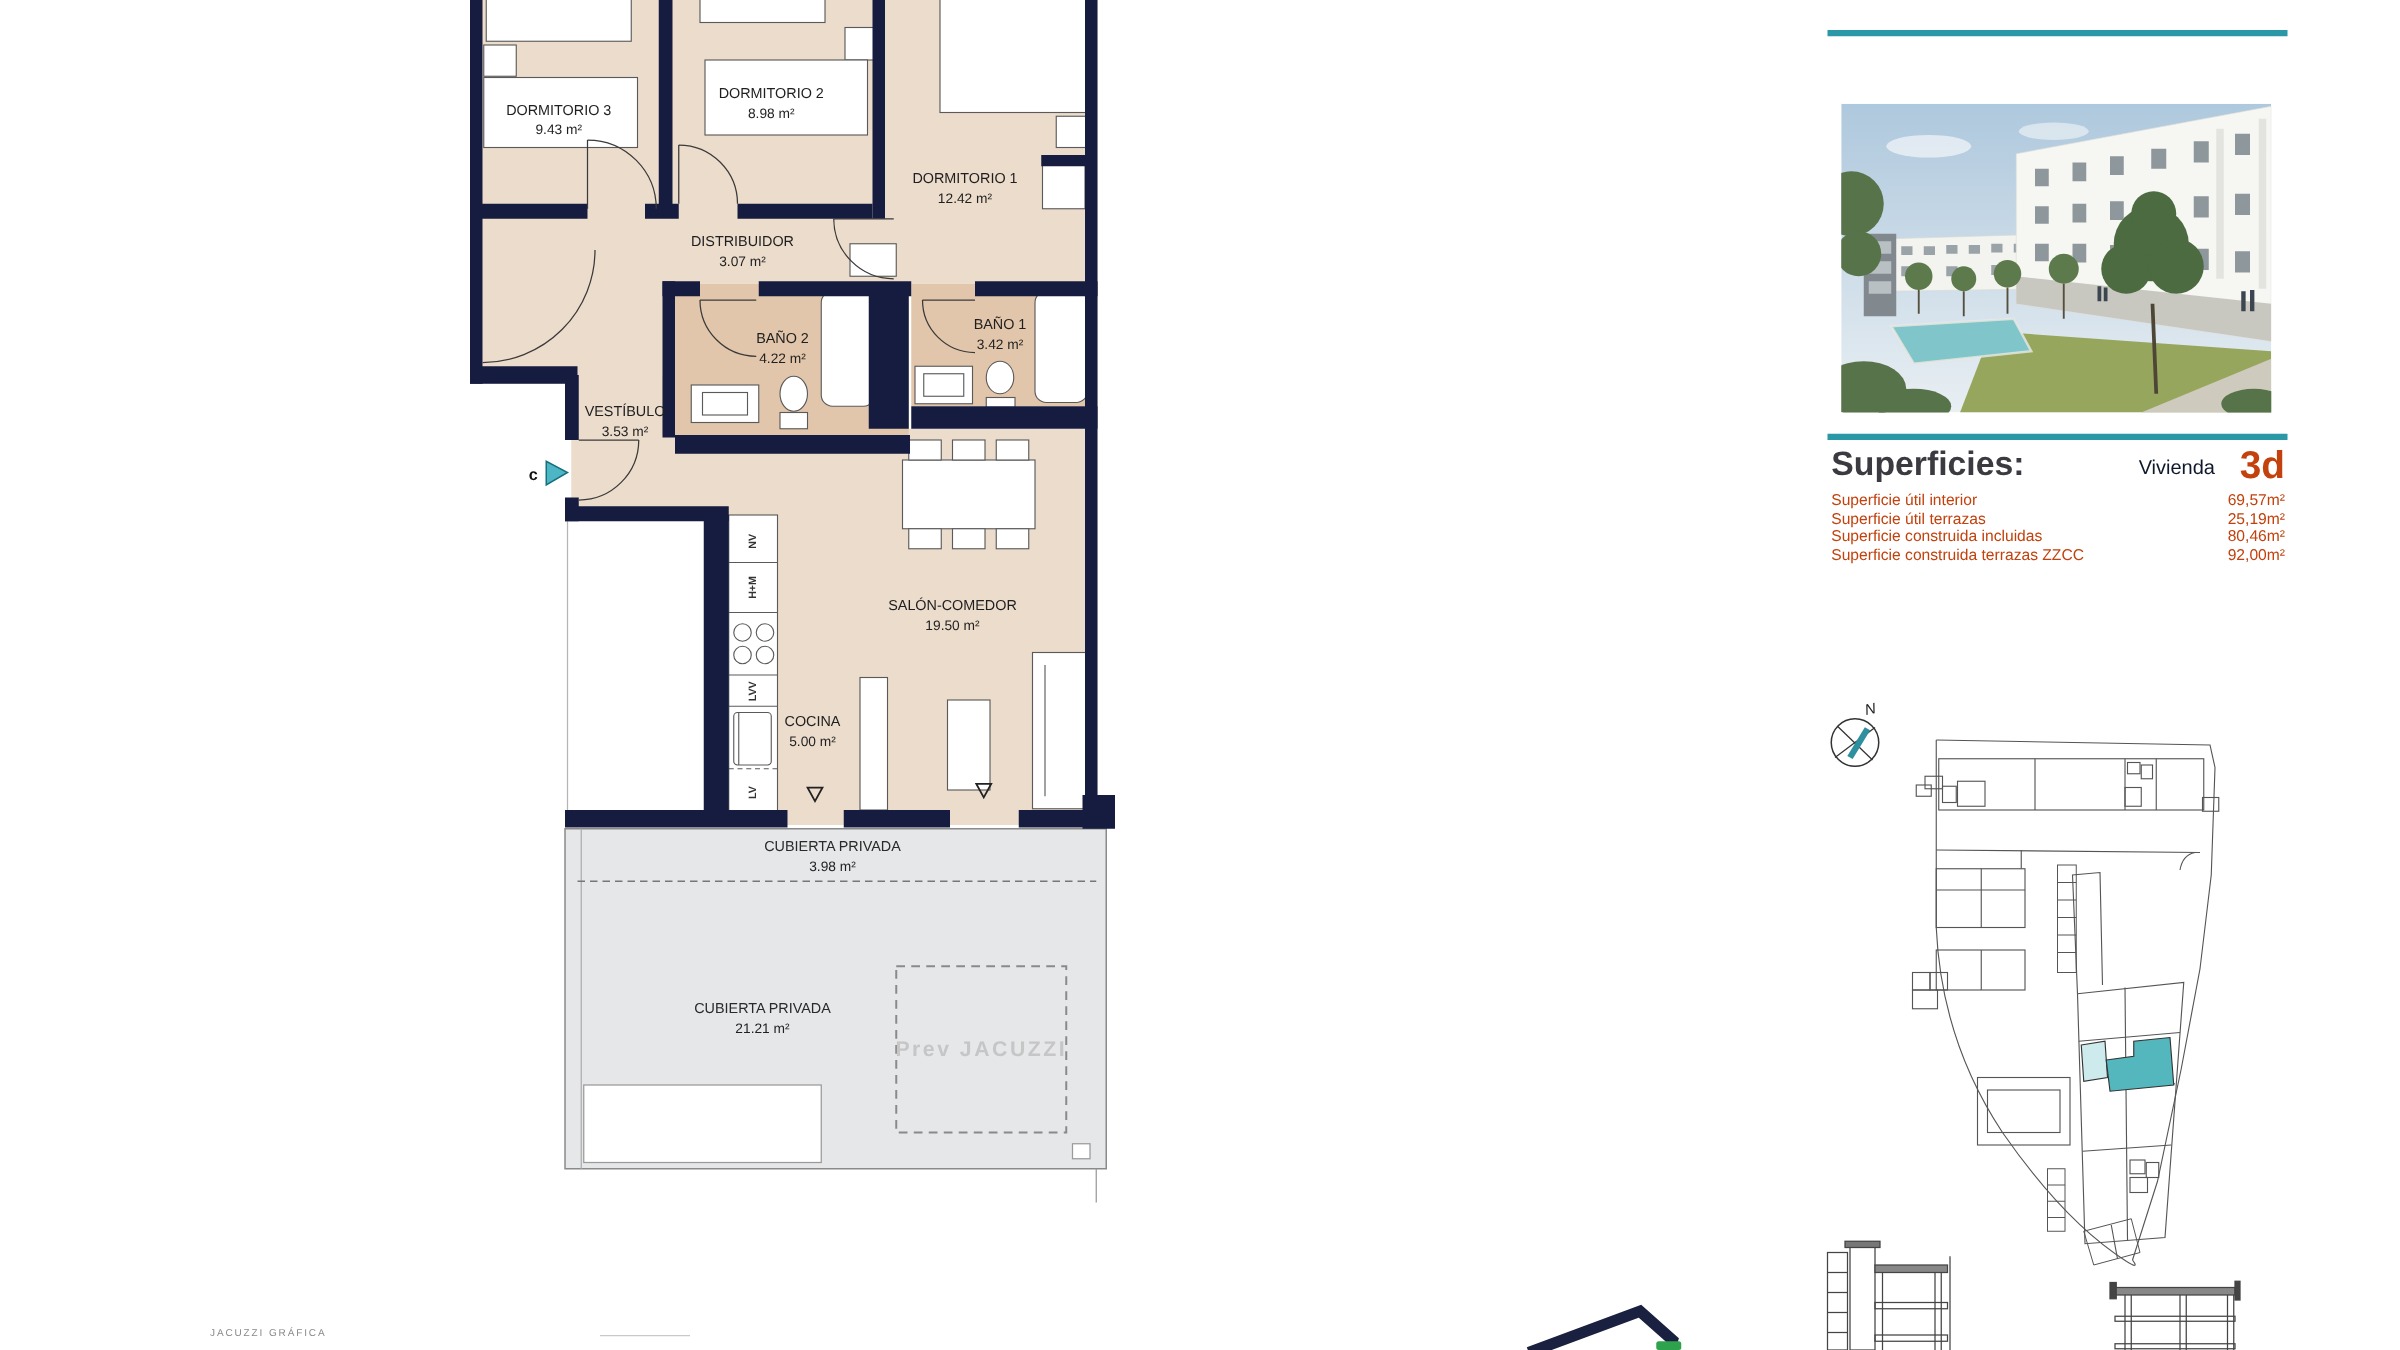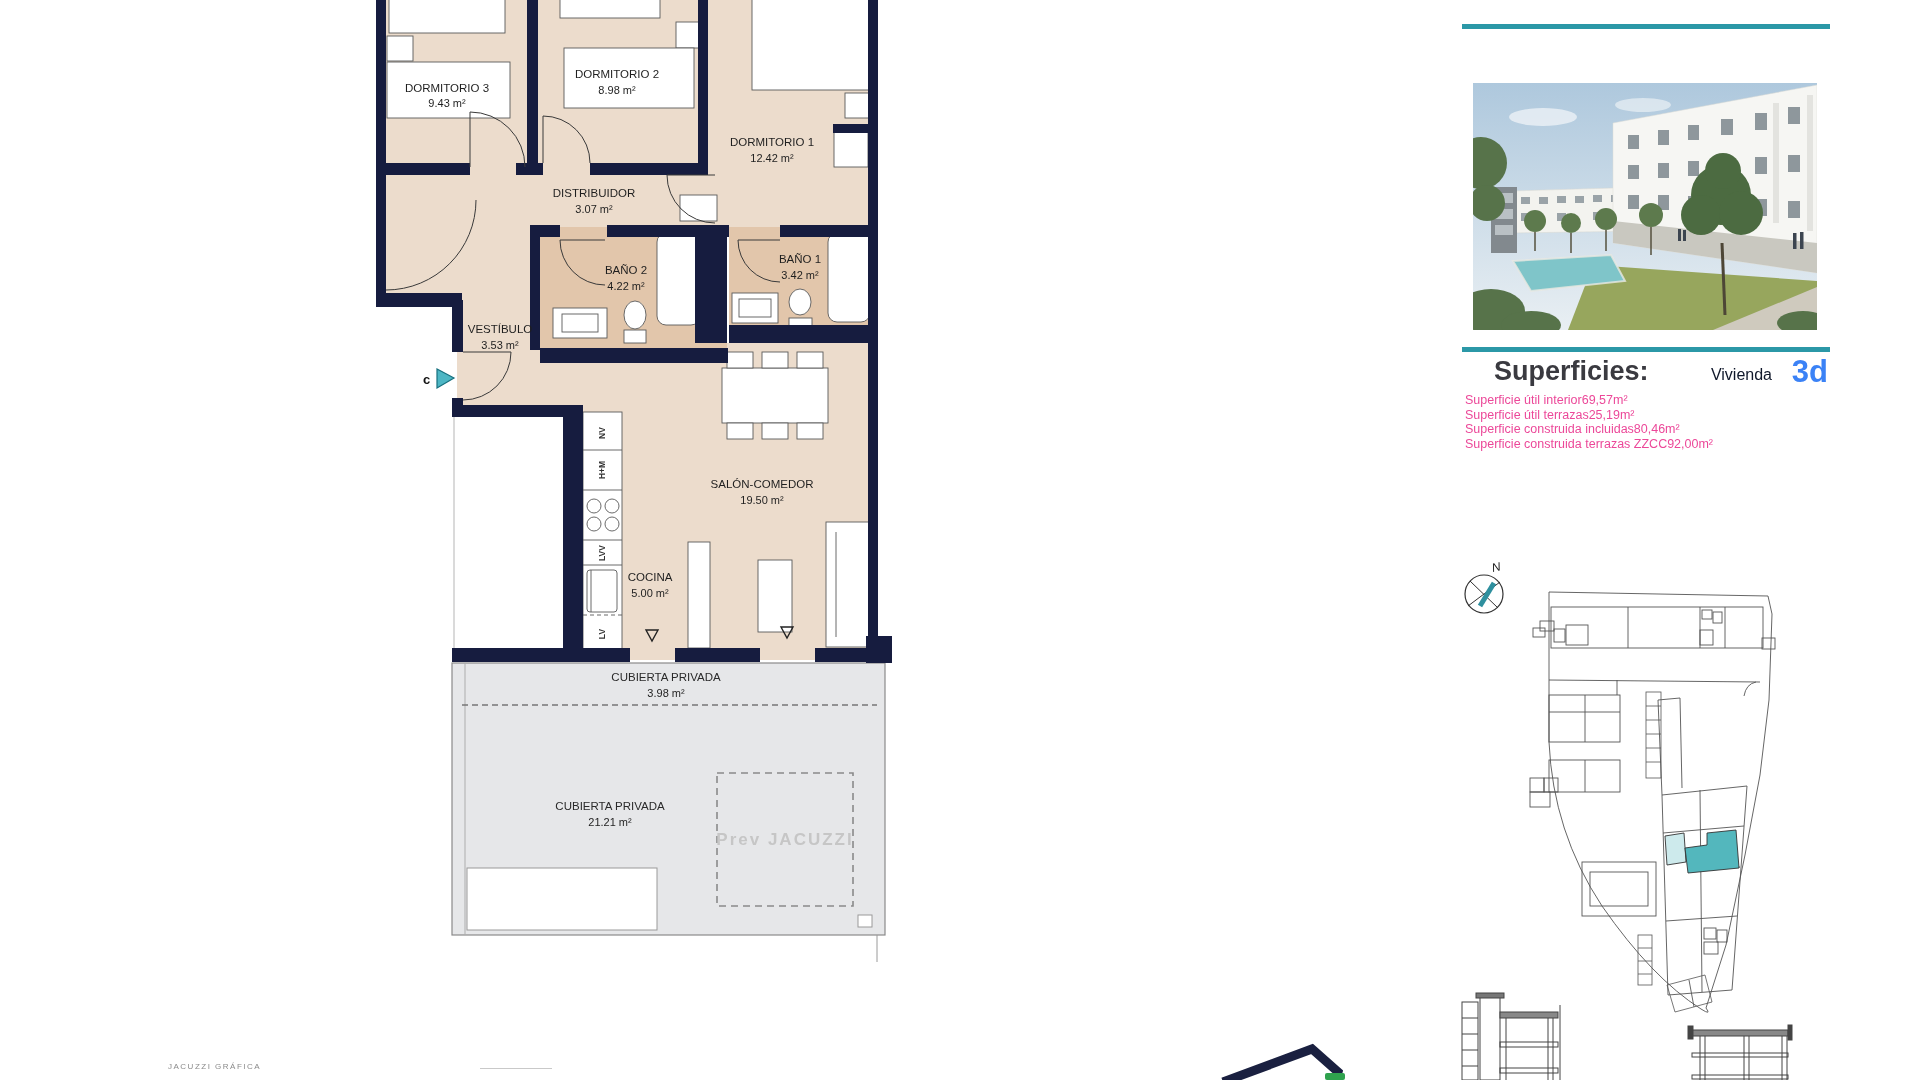--- a/index.html
+++ b/index.html
@@ -5,25 +5,25 @@
   html,body{margin:0;padding:0;background:#fff;}
   #page{position:relative;width:1920px;height:1080px;background:#ffffff;overflow:hidden;
         font-family:"Liberation Sans",sans-serif;}
   .abs{position:absolute;}
   
   .rule{position:absolute;left:1462px;width:368px;height:5px;background:#2b98a7;}
   #portal-title{position:absolute;left:1462px;top:31px;width:368px;text-align:center;
     font-size:20px;font-weight:bold;color:#26262e;letter-spacing:.5px;}
   #render{position:absolute;left:1473px;top:83px;width:344px;height:247px;}
   #sup-head{position:absolute;left:1465px;top:356px;width:365px;height:36px;}
-  #sup-title{position:absolute;left:0;top:0;font-size:27px;font-weight:bold;color:#3a3a40;margin-left:29px;}
+  #sup-title{position:absolute;left:0;top:0;font-size:27px;font-weight:bold;color:#3a3a40;}
   #sup-viv{position:absolute;right:58px;top:10px;font-size:16px;color:#0f172a;}
-  #sup-code{position:absolute;right:2px;top:-2px;font-size:31px;font-weight:bold;color:#3b82f6;}
+  #sup-code{position:absolute;right:2px;top:-2px;font-size:31px;font-weight:bold;color:#c2410c;}
   #sup-rows{position:absolute;left:1465px;top:393px;width:363px;}
-  .sup-row{display:flex;justify-content:flex-start;font-size:12.5px;color:#ec4899;
+  .sup-row{display:flex;justify-content:space-between;font-size:12.5px;color:#c2410c;
     line-height:14.5px;}
   .sup-row .v{text-align:right;}
   #scale-label{position:absolute;left:168px;top:1062px;font-size:8px;color:#8a8a8a;
     letter-spacing:1.5px;}
   #scale-bar{position:absolute;left:480px;top:1068px;width:72px;height:1px;background:#c9c9c9;}
   svg text{font-family:"Liberation Sans",sans-serif;}
   .roomname{font-size:11.5px;fill:#1f1f1f;}
   .roomarea{font-size:11px;fill:#1f1f1f;}
   .terrname{font-size:11.5px;fill:#2a2a2a;}
   .kitlab{font-size:8.5px;fill:#333;font-weight:bold;}

